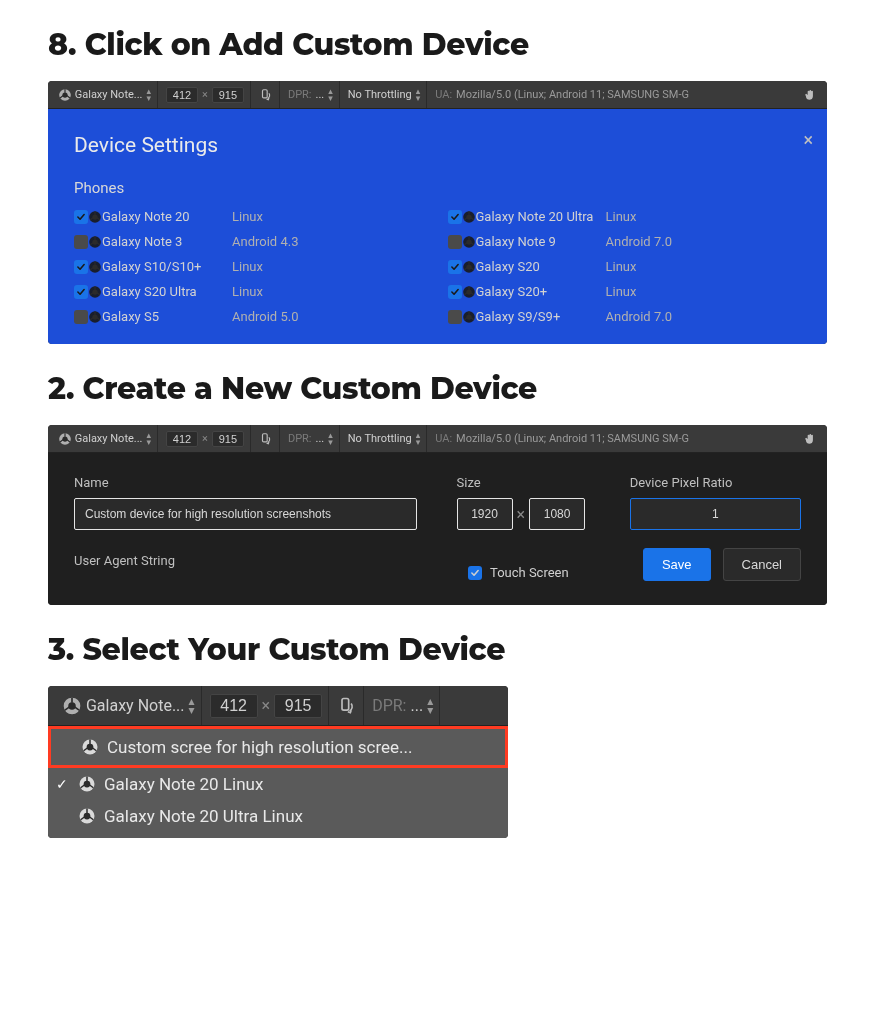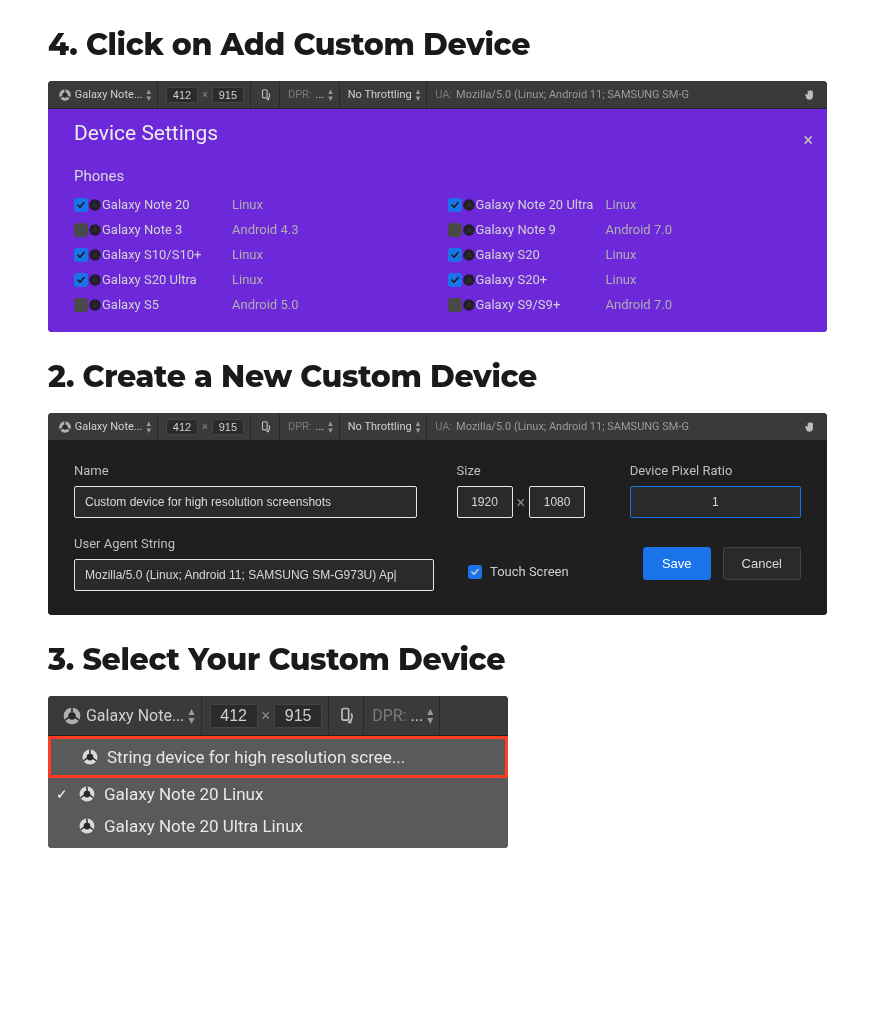--- a/index.html
+++ b/index.html
@@ -74,21 +74,21 @@
   }
   .chrome-icon, .rotate-icon, .hand-icon {
     width: 14px; height: 14px;
     display: inline-block;
     vertical-align: middle;
     fill: #9a9a9a;
   }
   .toolbar.big .chrome-icon, .toolbar.big .rotate-icon { width: 20px; height: 20px; }
   .hand-icon { fill: #7db1ff; }
   
-  .p1-body { background: #6d28d9; padding: 12px 26px 20px; position: relative; }
+  .p1-body { background: #1d4ed8; padding: 24px 26px 20px; position: relative; }
   .p1-title { color: #eaeaea; font-size: 21px; font-weight: 400; }
   .add-btn-wrap {
     position: absolute; top: 14px; right: 42px;
     border: 3px solid #ff3b22; border-radius: 2px;
     padding: 6px 8px;
   }
   .add-btn {
     background: #262626;
     border: 1px solid #3a3a3a;
     color: #d2d2d2;
@@ -178,21 +178,21 @@
       </g>
     <g id="i-hand">
         <path d="M8 12 V6 a1.5 1.5 0 0 1 3 0 V11 V5 a1.5 1.5 0 0 1 3 0 V11 V6 a1.5 1.5 0 0 1 3 0 V14 c0 4 -3 6 -6 6 s-6 -2 -6 -6 l-1 -2 a1.5 1.5 0 0 1 2.5 -1.5 z" fill="currentColor"></path>
       </g>
     <g id="i-check">
         <polyline points="3,8 6.5,11.5 13,4" fill="none" stroke="currentColor" stroke-width="2.5" stroke-linecap="round" stroke-linejoin="round"></polyline>
       </g>
   </defs>
 </svg>
 
-<h2 class="step-heading">4. Click on Add Custom Device</h2>
+<h2 class="step-heading">8. Click on Add Custom Device</h2>
 
 <div class="panel">
   <div class="toolbar" id="tb1">
       <div class="tb-item">
     <svg class="chrome-icon" viewBox="0 0 24 24">
           <use href="#i-chrome"></use>
         </svg>
     &nbsp;<span class="val">Galaxy Note...</span><span class="chevrons">
           <span>▴</span>
           <span>▾</span>
@@ -407,21 +407,20 @@
         </div>
       </div>
       <div class="field f-dpr">
         <label>Device Pixel Ratio</label>
         <input class="inp" value="1" style="">
       </div>
     </div>
     <div class="form-row2">
       <div class="field f-ua">
         <label>User Agent String</label>
-        <input class="inp" value="Mozilla/5.0 (Linux; Android 11; SAMSUNG SM-G973U) Ap|" style="">
       </div>
       <div class="touch-box">
         <span class="cb on">
             <svg class="cb-check" viewBox="0 0 16 16">
               <use href="#i-check"></use>
             </svg>
           </span>
         <span>Touch Screen</span>
       </div>
       <div class="btn-row">
@@ -462,21 +461,21 @@
           <span>▾</span>
         </span>
       </div>
     </div>
   <div class="dropdown" id="dd3">
       <div class="dd-item hl">
 
     <svg class="dd-ico" viewBox="0 0 24 24">
           <use href="#i-chrome"></use>
         </svg>
-    <span class="dd-label">String device for high resolution scree...</span>
+    <span class="dd-label">Custom scree for high resolution scree...</span>
   </div>
       <div class="dd-item">
     <span class="dd-check">✓</span>
     <svg class="dd-ico" viewBox="0 0 24 24">
           <use href="#i-chrome"></use>
         </svg>
     <span class="dd-label">Galaxy Note 20 Linux</span>
   </div>
       <div class="dd-item">
 

